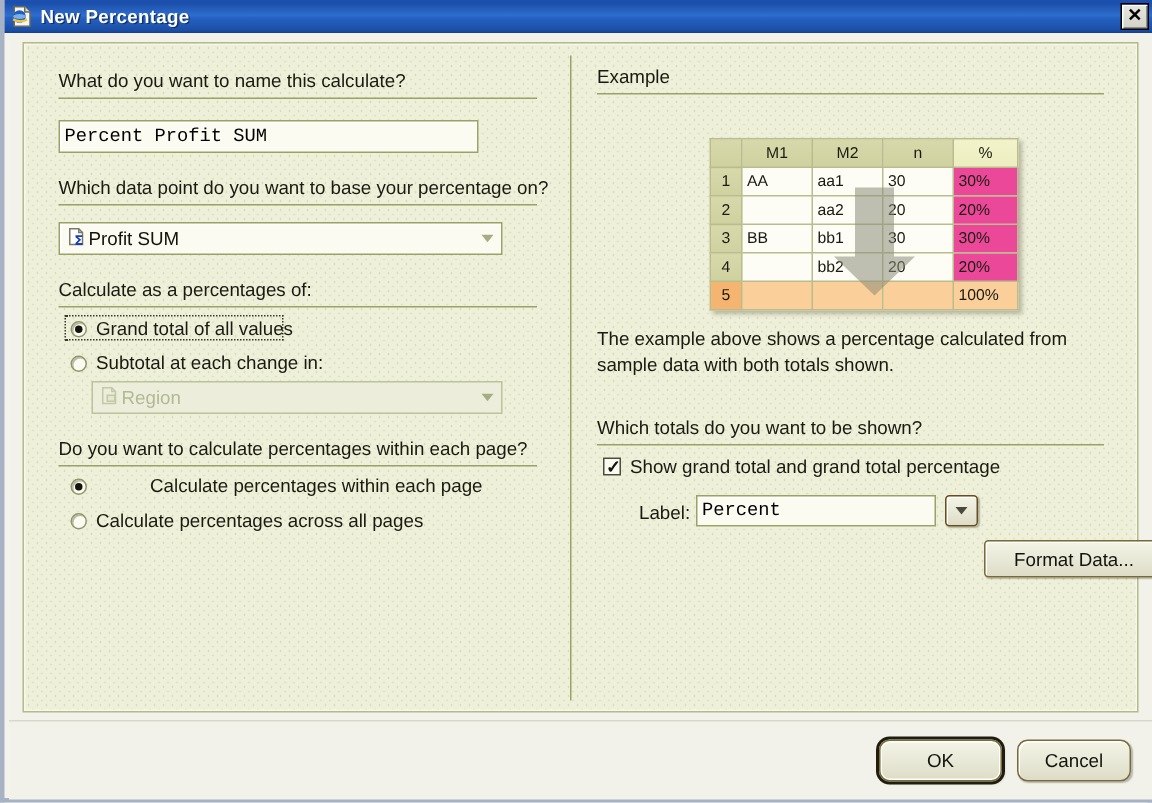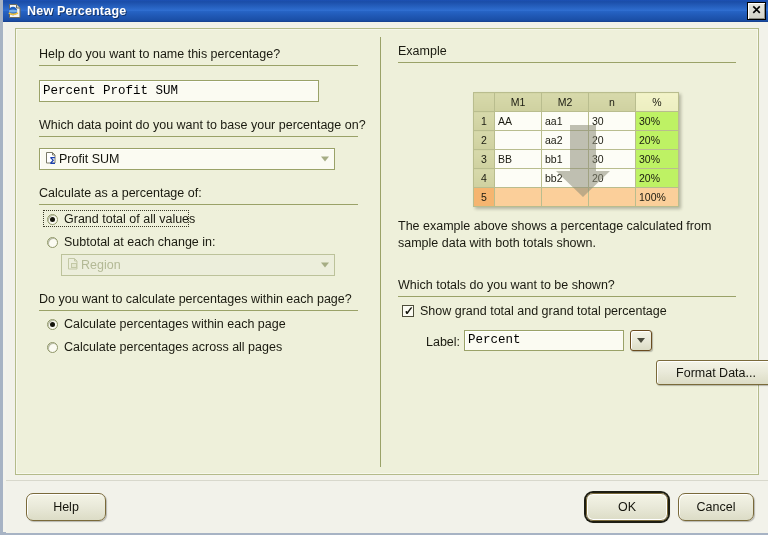--- a/index.html
+++ b/index.html
@@ -312,21 +312,21 @@
   }
   .extable th.pct { background: linear-gradient(to bottom, #f2f3c9 0%, #eceec0 100%); }
   .extable th.corner { background: linear-gradient(to bottom, #d7d9ab 0%, #cfd1a0 100%); width: 14px; }
   .extable td.rowhdr {
     background: linear-gradient(to bottom, #d7d9ab 0%, #cfd1a0 100%);
     width: 14px;
     text-align: center;
     font-size: 10.5px;
   }
   .extable td.data { background: #fdfdf6; min-width: 40px; }
-  .extable td.pctcell { background: #bef264; min-width: 36px; }
+  .extable td.pctcell { background: #ec4899; min-width: 36px; }
   .extable tr.total td { background: #fbcf9a; }
   .extable tr.total td.rowhdr { background: #f5b570; }
   .extable tr.total td.pctcell { background: #fbcf9a; font-weight: normal; }
 
   .arrow-overlay {
     position: absolute;
     left: 0; top: 0;
     width: 100%; height: 100%;
     pointer-events: none;
   }
@@ -354,21 +354,21 @@
       <span class="x">✕</span>
     </span>
   </div>
 
   <div class="client">
 
     <div class="panel">
       <div class="vdivider"></div>
 
       <div class="sec" style="left:23px; top:18px;">
-        <span class="lbl">Help do you want to name this percentage?</span>
+        <span class="lbl">What do you want to name this calculate?</span>
       </div>
       <div class="rule" style="left:23px; top:36px; width:319px;"></div>
 
       <div class="textfield" style="left:23px; top:51px; width:280px; height:22px;">
         <span>Percent Profit SUM</span>
       </div>
 
       <div class="sec" style="left:23px; top:89px;">
         <span class="lbl">Which data point do you want to base your percentage on?</span>
       </div>
@@ -382,21 +382,21 @@
             <text x="5.5" y="12.5" font-family="DejaVu Sans, sans-serif" font-size="9" font-weight="bold" fill="#1a3fb0">Σ</text>
           </svg>
         </span>
         <span class="ctext">Profit SUM</span>
         <span class="arrowbox">
             <span class="tri-down"></span>
           </span>
       </div>
 
       <div class="sec" style="left:23px; top:157px;">
-        <span class="lbl">Calculate as a percentage of:</span>
+        <span class="lbl">Calculate as a percentages of:</span>
       </div>
       <div class="rule" style="left:23px; top:175px; width:319px;"></div>
 
       <div class="focusring" style="left:27px; top:181px; width:146px; height:17px;"></div>
       <div class="radio-row" style="left:31px; top:183px;">
         <span class="radio on"></span>
         <span class="radio-label">Grand total of all values</span>
       </div>
 
       <div class="radio-row" style="left:31px; top:206px;">
@@ -416,21 +416,21 @@
         <span class="arrowbox">
             <span class="tri-down"></span>
           </span>
       </div>
 
       <div class="sec" style="left:23px; top:263px;">
         <span class="lbl">Do you want to calculate percentages within each page?</span>
       </div>
       <div class="rule" style="left:23px; top:281px; width:319px;"></div>
 
-      <div class="radio-row" style="left:31px; top:288px;">
+      <div class="radio-row" style="left:31px; top:288px;gap:36px;">
         <span class="radio on"></span>
         <span class="radio-label">Calculate percentages within each page</span>
       </div>
 
       <div class="radio-row" style="left:31px; top:311px;">
         <span class="radio"></span>
         <span class="radio-label">Calculate percentages across all pages</span>
       </div>
 
       <div class="sec" style="left:382px; top:15px;">
@@ -517,19 +517,18 @@
 
       <div class="btn dropbtn" style="left:614px; top:301px; width:22px; height:21px;">
         <span class="tri-down dark"></span>
       </div>
 
 
       <div class="btn square" style="left:640px; top:331px; width:120px; height:25px;">Format Data...</div>
     </div>
 
     <div class="bottombar">
-      <div class="btn" style="left:20px; top:12px; width:80px; height:28px;">Help</div>
       <div class="btn default" style="left:580px; top:12px; width:82px; height:28px;">OK</div>
       <div class="btn" style="left:672px; top:12px; width:76px; height:28px;">Cancel</div>
     </div>
 
   </div>
 </div>
 
 </body></html>

